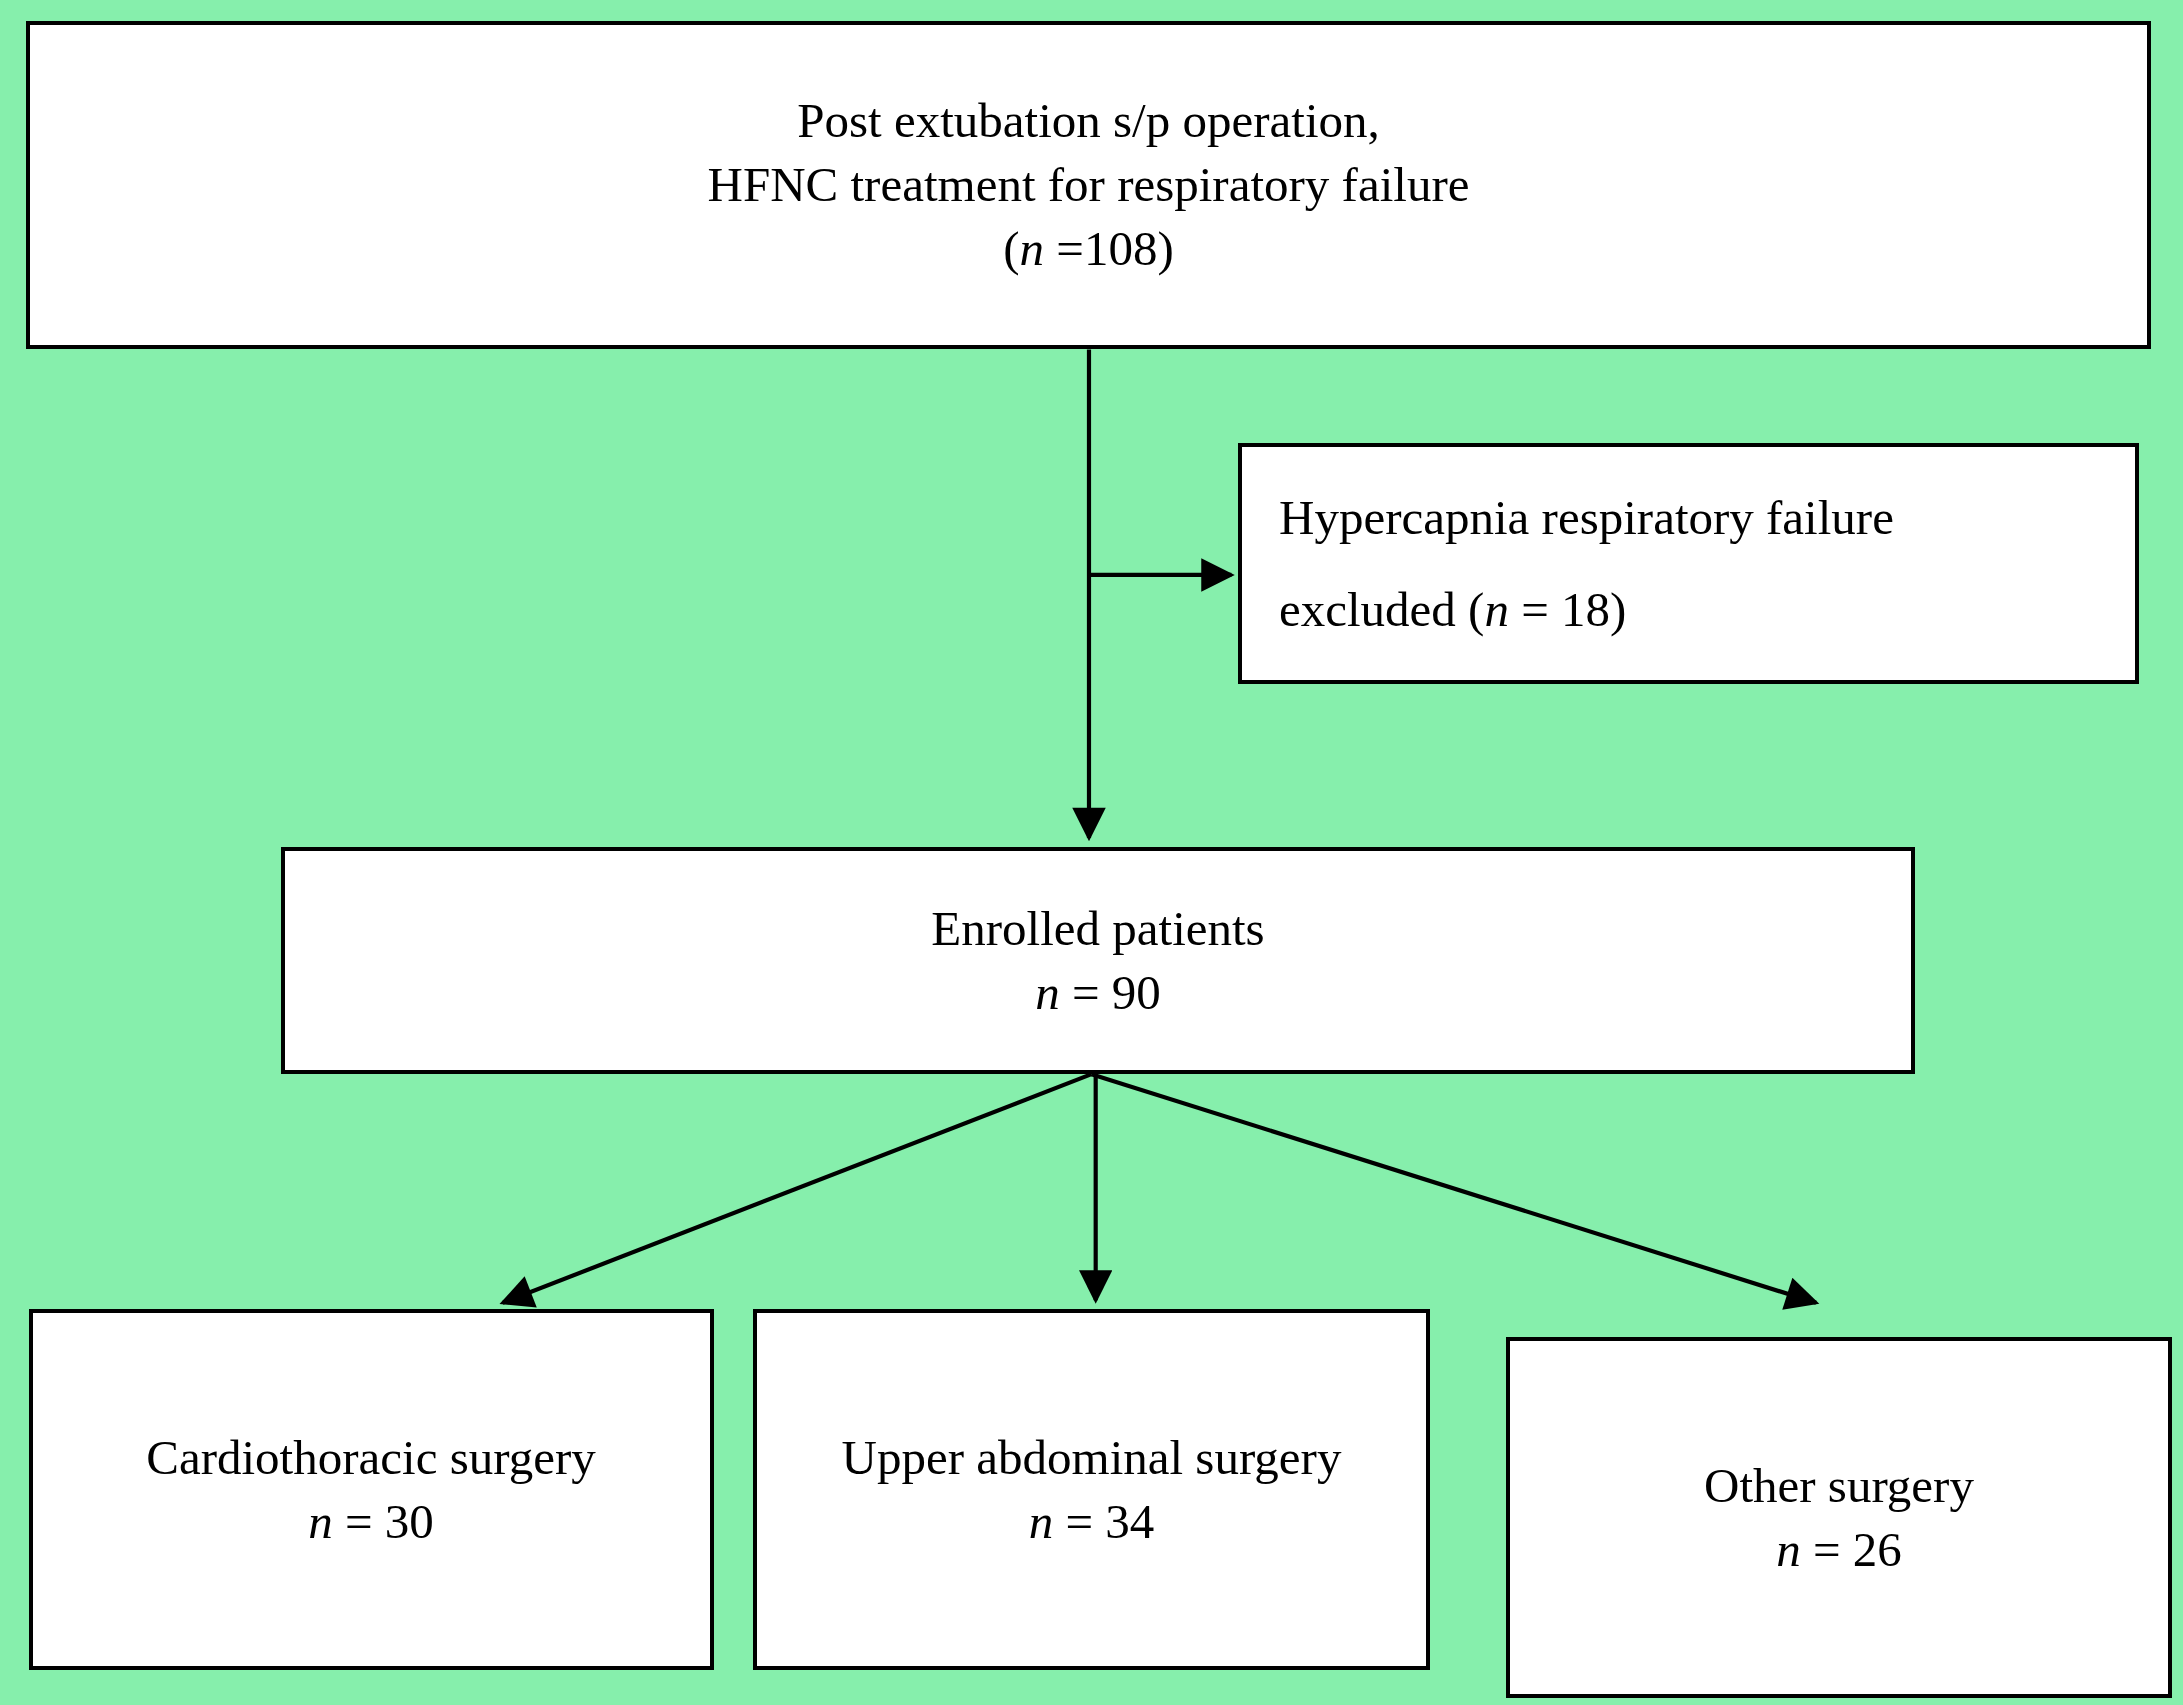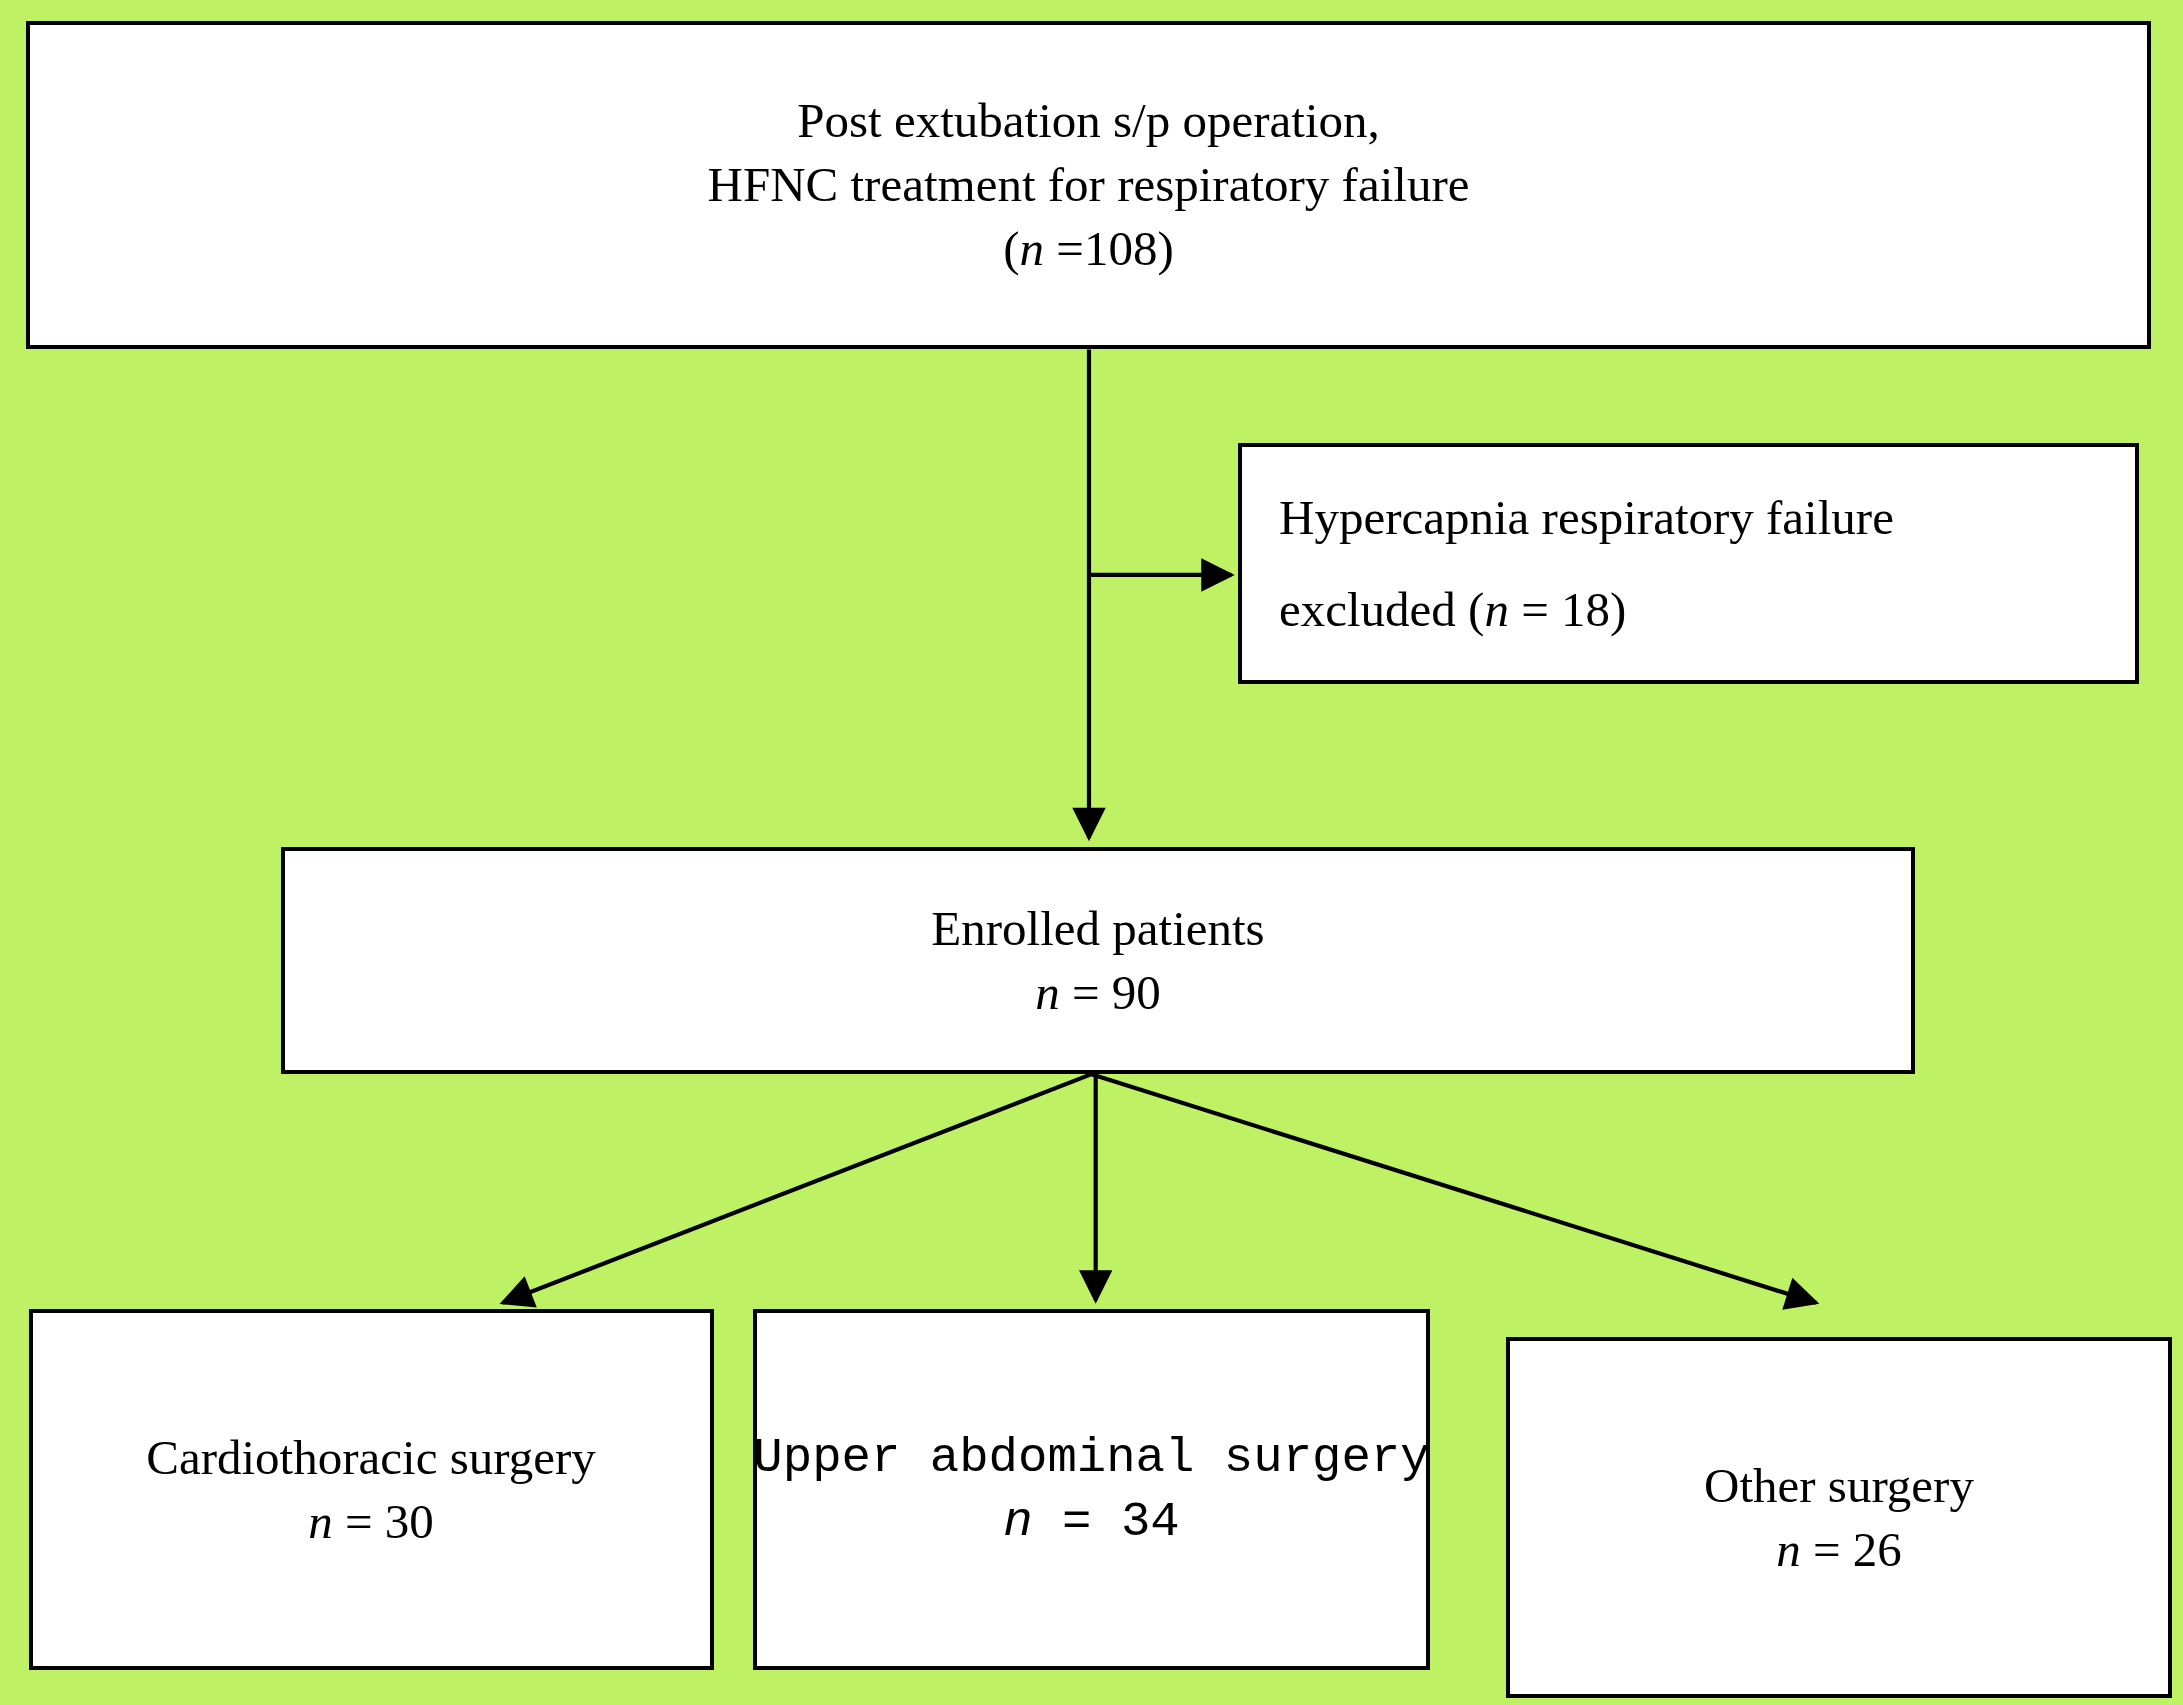--- a/index.html
+++ b/index.html
@@ -4,21 +4,21 @@
 <style>
   html, body {
     margin: 0;
     padding: 0;
     background: #ffffff;
   }
   #canvas {
     position: relative;
     width: 2183px;
     height: 1706px;
-    background: #bef264;
+    background: #86efac;
     font-family: "Liberation Serif", "DejaVu Serif", serif;
     color: #000000;
     overflow: hidden;
   }
   .box {
     position: absolute;
     box-sizing: border-box;
     border: 4.2px solid #000000;
     background: #ffffff;
     display: flex;
@@ -30,21 +30,21 @@
     line-height: 64px;
     z-index: 2;
   }
   .box .line { display: block; white-space: nowrap; }
   .var { font-style: italic; }
   #box-source   { left: 26px;   top: 21px;   width: 2125px; height: 328px; }
   #box-excluded { left: 1238px; top: 443px;  width: 901px; height: 241px;
                   align-items: flex-start; text-align: left; padding-left: 37px; gap: 28px; }
   #box-enrolled { left: 281px;  top: 847px; width: 1634px; height: 227px; }
   #box-cardio   { left: 28.5px;   top: 1309px; width: 685px;  height: 361px; align-items: center; }
-  #box-upper    { left: 753px;  top: 1309px; width: 677px;  height: 361px; font-family: Liberation Mono, monospace; }
+  #box-upper    { left: 753px;  top: 1309px; width: 677px;  height: 361px; }
   #box-other    { left: 1506px; top: 1309px; width: 666px;  height: 361px; margin-top: 28px; }
   #connectors {
     position: absolute;
     left: 0; top: 0;
     width: 2183px;
     height: 1706px;
     z-index: 1;
   }
 </style>
 </head>

